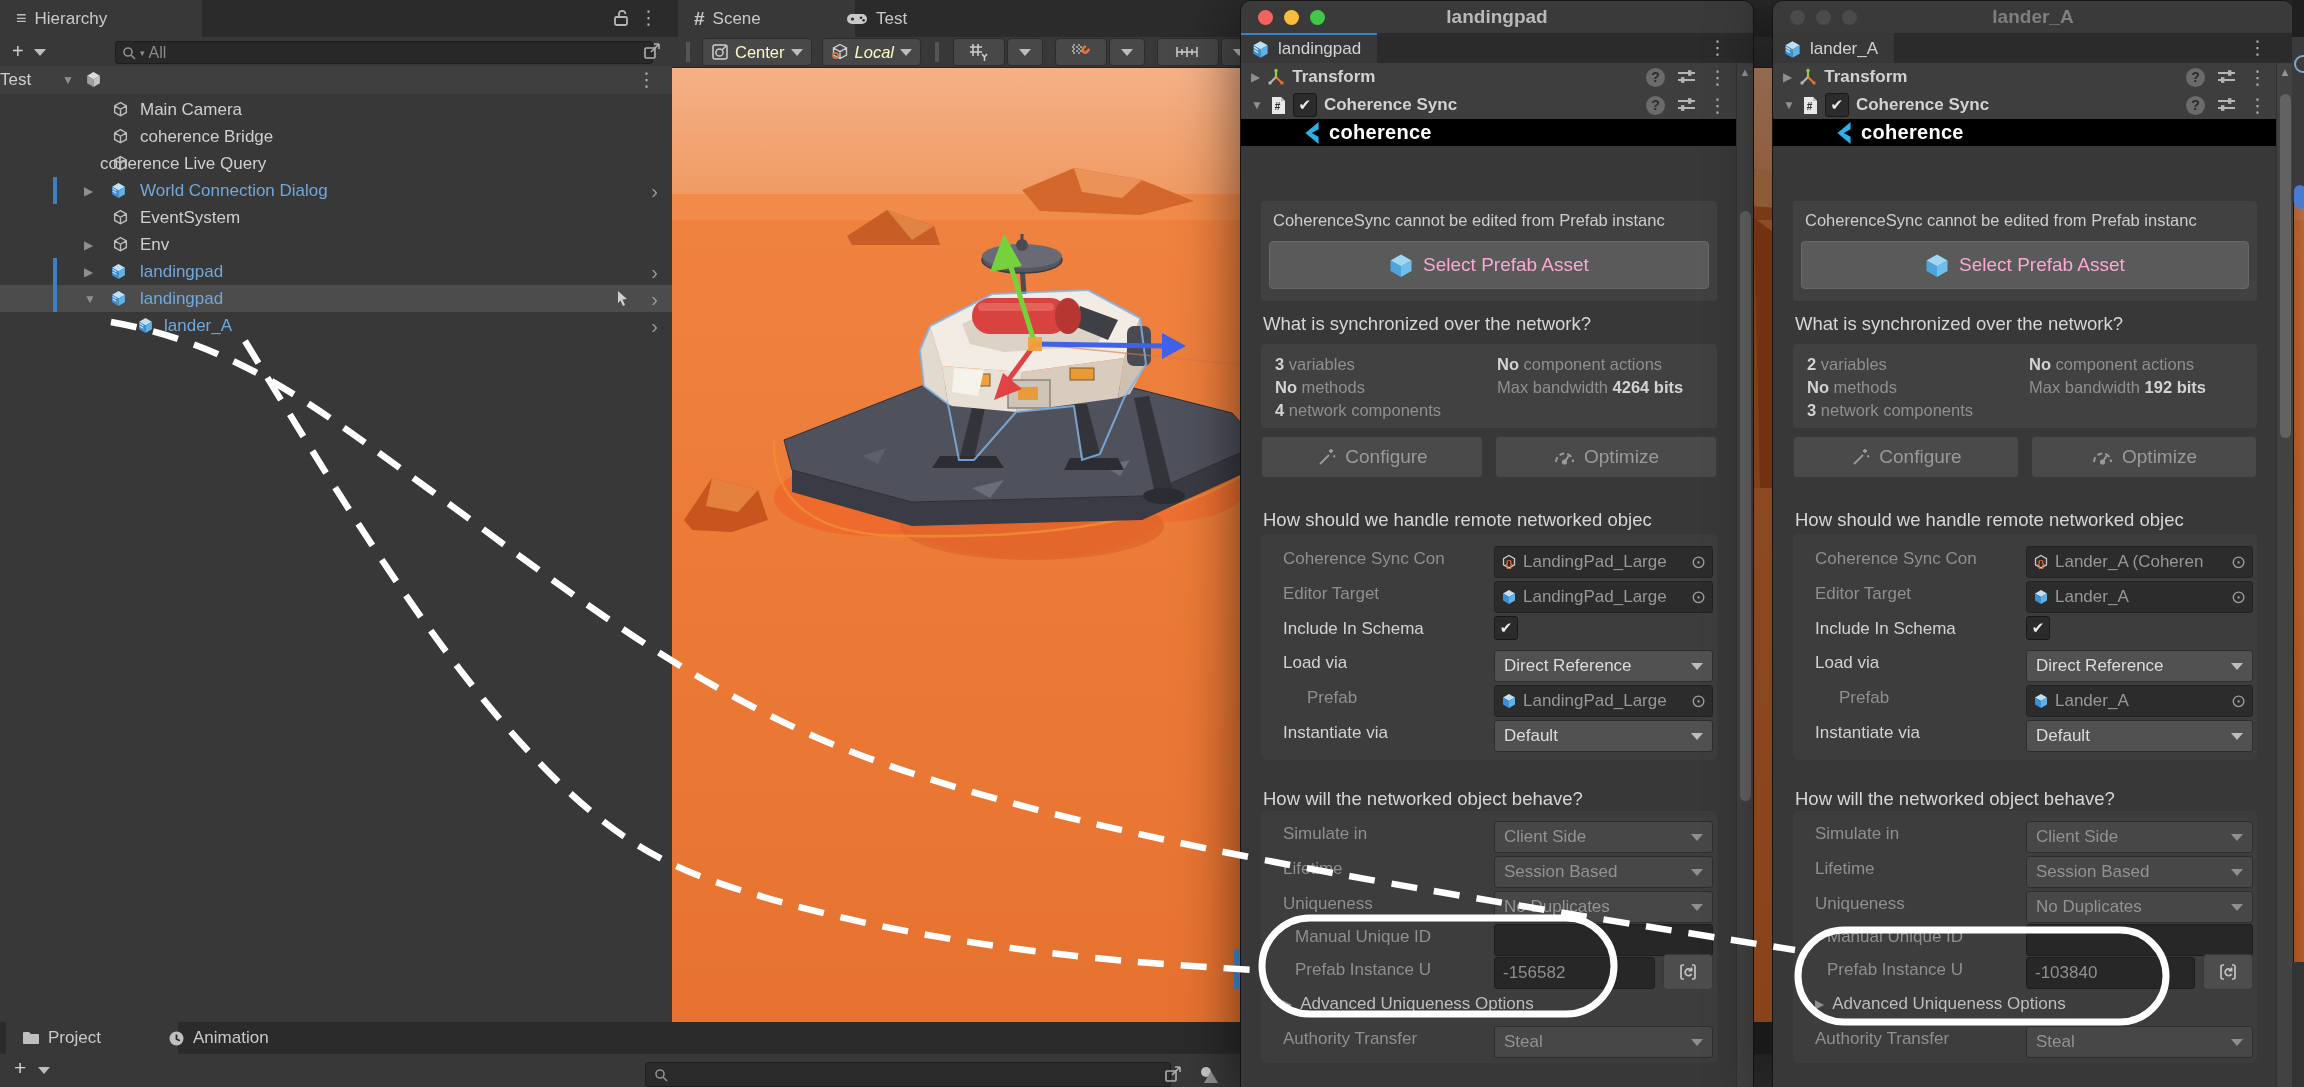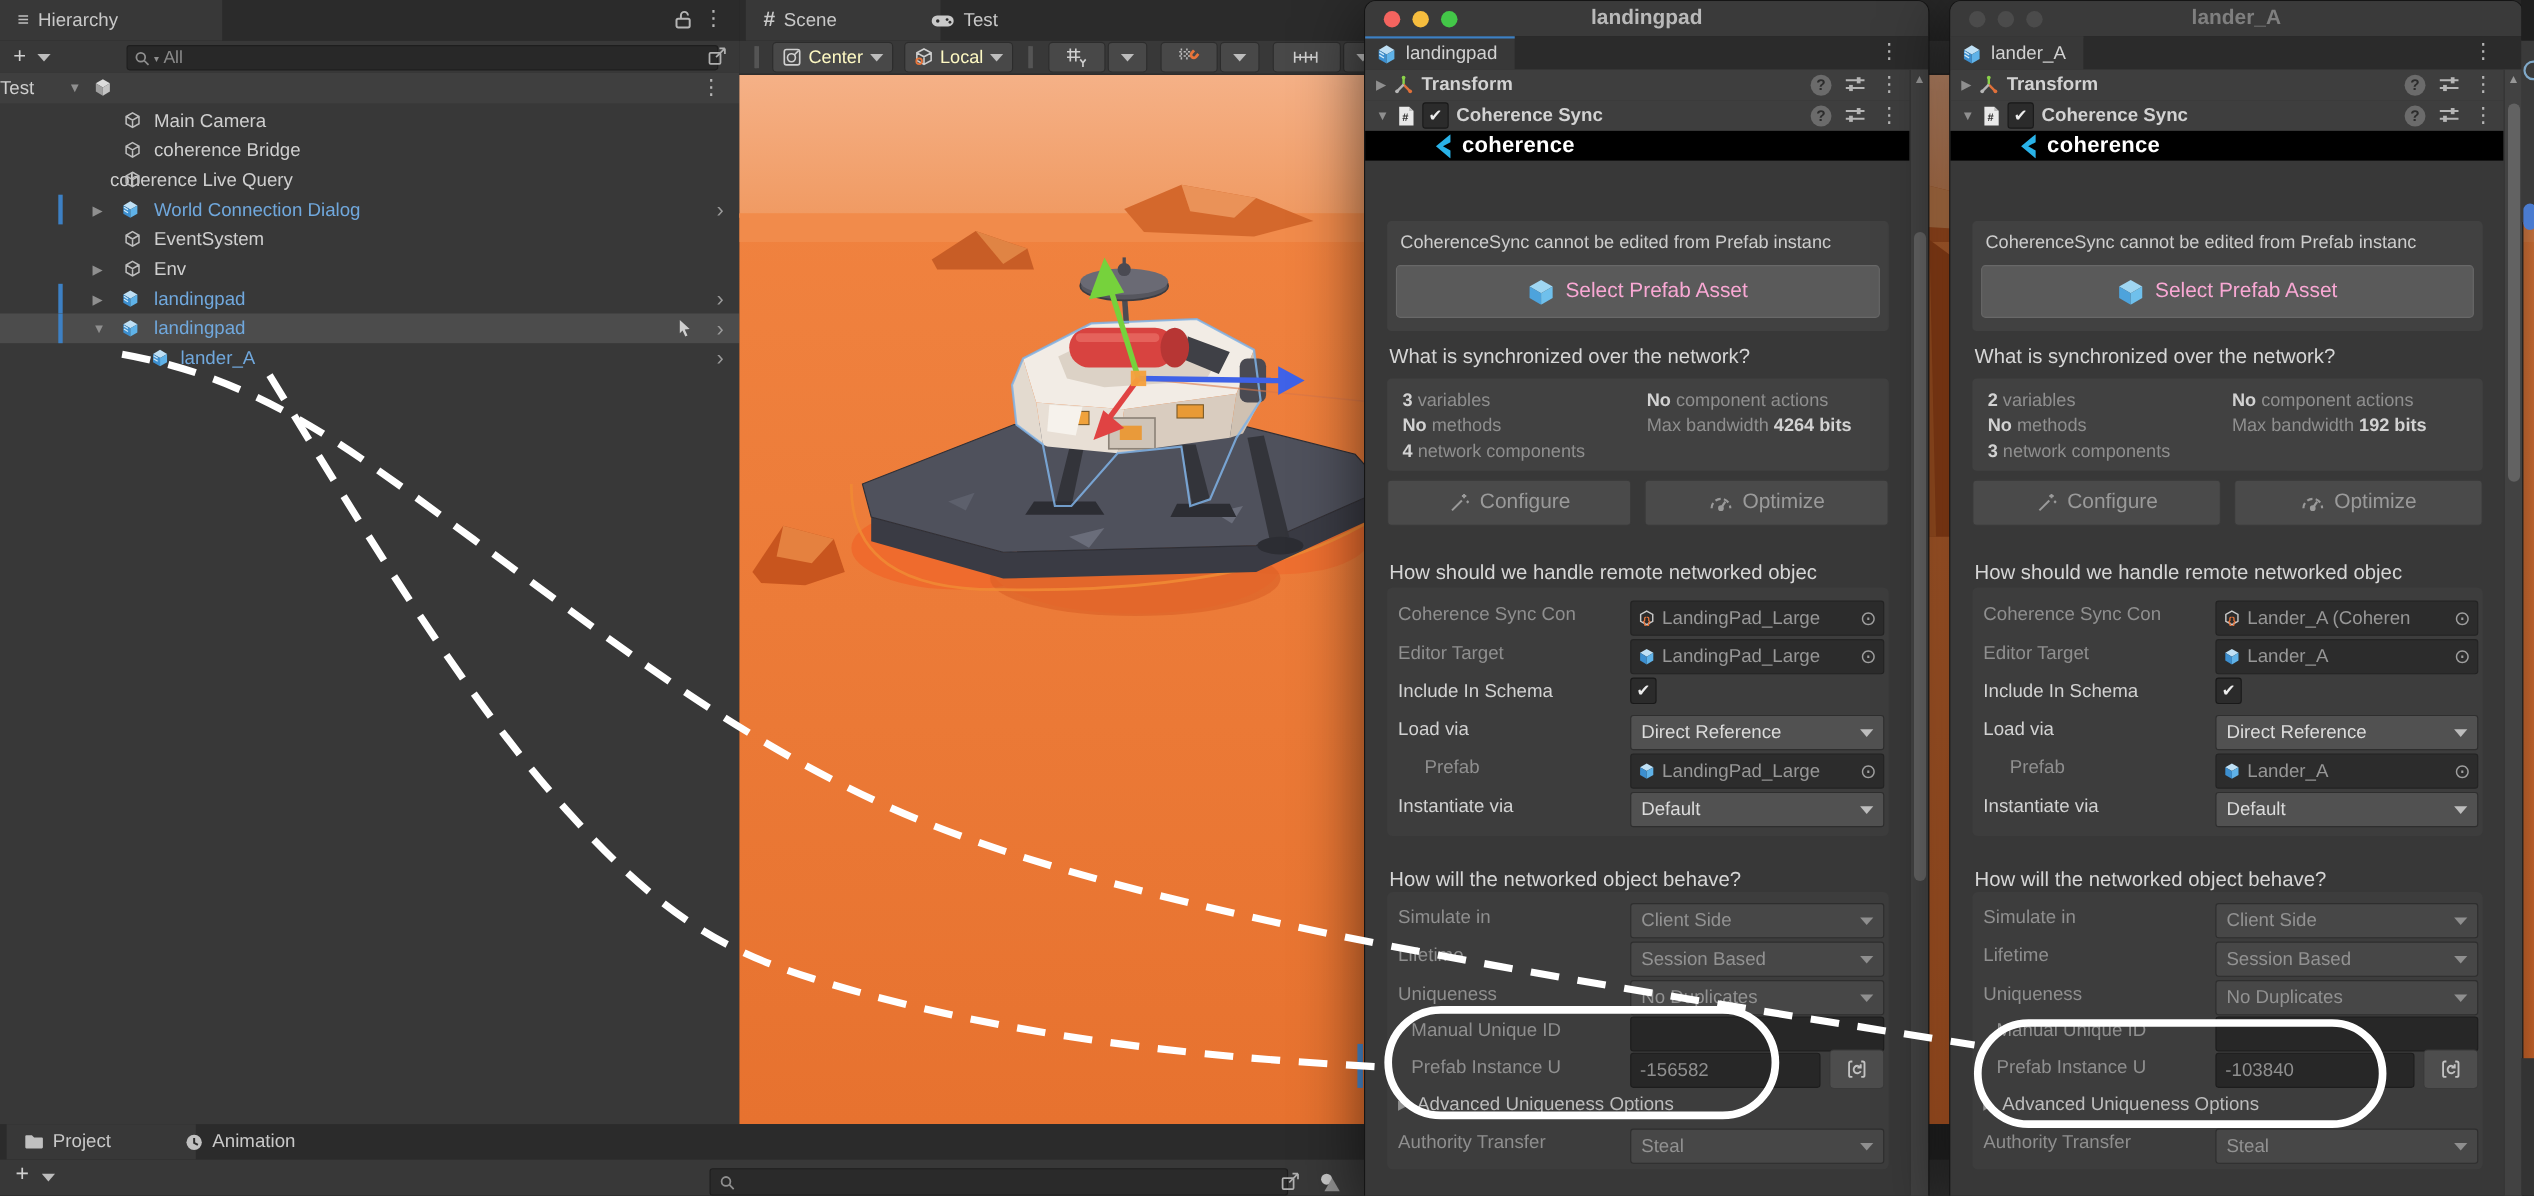--- a/index.html
+++ b/index.html
@@ -59,21 +59,21 @@
   .banner .brand{color:#fff;font-weight:700;font-size:20px;letter-spacing:.3px;}
   .warnbox{position:absolute;top:200px;left:20px;right:36px;height:100px;background:#414141;border-radius:4px;}
   .warntext{position:absolute;top:10px;left:12px;right:4px;color:#cdcdcd;font-size:16.5px;white-space:nowrap;overflow:hidden;}
   .bigbtn{position:absolute;left:8px;right:8px;top:40px;height:46px;background:#5a5a5a;border:1px solid #686868;border-radius:4px;color:#f9a8d4;font-size:19px;display:flex;align-items:center;justify-content:center;gap:10px;}
   .qhead{position:absolute;left:22px;right:16px;color:#d6d6d6;font-size:18.5px;white-space:nowrap;overflow:hidden;}
   .statsbox{position:absolute;top:343px;left:20px;right:36px;height:84px;background:#414141;border-radius:4px;font-size:16.5px;color:#8f8f8f;}
   .statsbox b{color:#d2d2d2;font-weight:700;}
   .scol{position:absolute;top:9px;line-height:23px;white-space:normal;}
   .halfbtn{position:absolute;top:435px;height:40px;background:#4a4a4a;border:1px solid #3a3a3a;border-radius:4px;color:#9a9a9a;font-size:19px;display:flex;align-items:center;justify-content:center;gap:9px;}
   .grp{position:absolute;left:20px;right:36px;background:#3d3d3d;border-radius:5px;}
-  .frow{position:absolute;left:30px;right:40px;height:30px;}
+  .frow{position:absolute;left:42px;right:40px;height:30px;}
   .flab{position:absolute;left:0;top:3px;width:205px;color:#8f8f8f;font-size:17px;white-space:nowrap;overflow:hidden;}
   .flab.bright{color:#d2d2d2;}
   .fctl{position:absolute;left:211px;right:0;top:0;height:27px;}
   .objf{height:100%;background:#2c2c2c;border:1px solid #232323;border-radius:3px;display:flex;align-items:center;gap:6px;padding:0 6px;color:#979797;font-size:17px;white-space:nowrap;overflow:hidden;}
   .objf .picker{margin-left:auto;color:#9f9f9f;font-size:18px;}
   .drop{height:100%;background:#515151;border:1px solid #2e2e2e;border-radius:3px;display:flex;align-items:center;gap:6px;padding:0 9px;color:#dcdcdc;font-size:17px;white-space:nowrap;overflow:hidden;}
   .drop.dim{background:#474747;color:#929292;}
   .txtf{height:100%;background:#272727;border:1px solid #1d1d1d;border-radius:3px;color:#8f8f8f;font-size:17px;display:flex;align-items:center;padding:0 8px;white-space:nowrap;overflow:hidden;}
   .chk{width:22px;height:22px;background:#2b2b2b;border:1px solid #191919;border-radius:3px;color:#ececec;font-size:15px;display:flex;align-items:center;justify-content:center;}
   .fold{color:#bdbdbd;font-size:17px;display:flex;align-items:center;gap:8px;}
@@ -263,21 +263,21 @@
       <span class="grip"></span>
       <div class="toolbtn" style="margin-left:8px;">
         <svg width="18" height="18" viewBox="0 0 18 18">
             <rect x="2" y="2" width="14" height="14" rx="2" fill="none" stroke="#cfcfcf" stroke-width="1.5"></rect>
             <circle cx="8.5" cy="9.5" r="3.6" fill="none" stroke="#cfcfcf" stroke-width="1.5"></circle>
             <line x1="11" y1="7" x2="15" y2="3" stroke="#cfcfcf" stroke-width="1.5"></line>
           </svg>
         <span>Center</span>
         <span class="caret"></span>
       </div>
-      <div class="toolbtn" style="margin-left:10px;">
+      <div class="toolbtn" style="margin-left:10px;font-style:italic;">
         <svg width="18" height="18" viewBox="0 0 18 18">
             <path d="M9,1.5 15.5,5v7L9,15.5 2.5,12V5Z M2.5,5 9,8.6 15.5,5 M9,8.6v7" fill="none" stroke="#cfcfcf" stroke-width="1.4"></path>
             <circle cx="4.6" cy="12.6" r="2.6" fill="none" stroke="#e8743a" stroke-width="1.6"></circle>
           </svg>
         <span>Local</span>
         <span class="caret"></span>
       </div>
       <span class="grip" style="margin-left:14px;"></span>
       <div class="toolbtn" style="margin-left:10px;width:34px;justify-content:center;">
         <svg width="20" height="20" viewBox="0 0 20 20">

